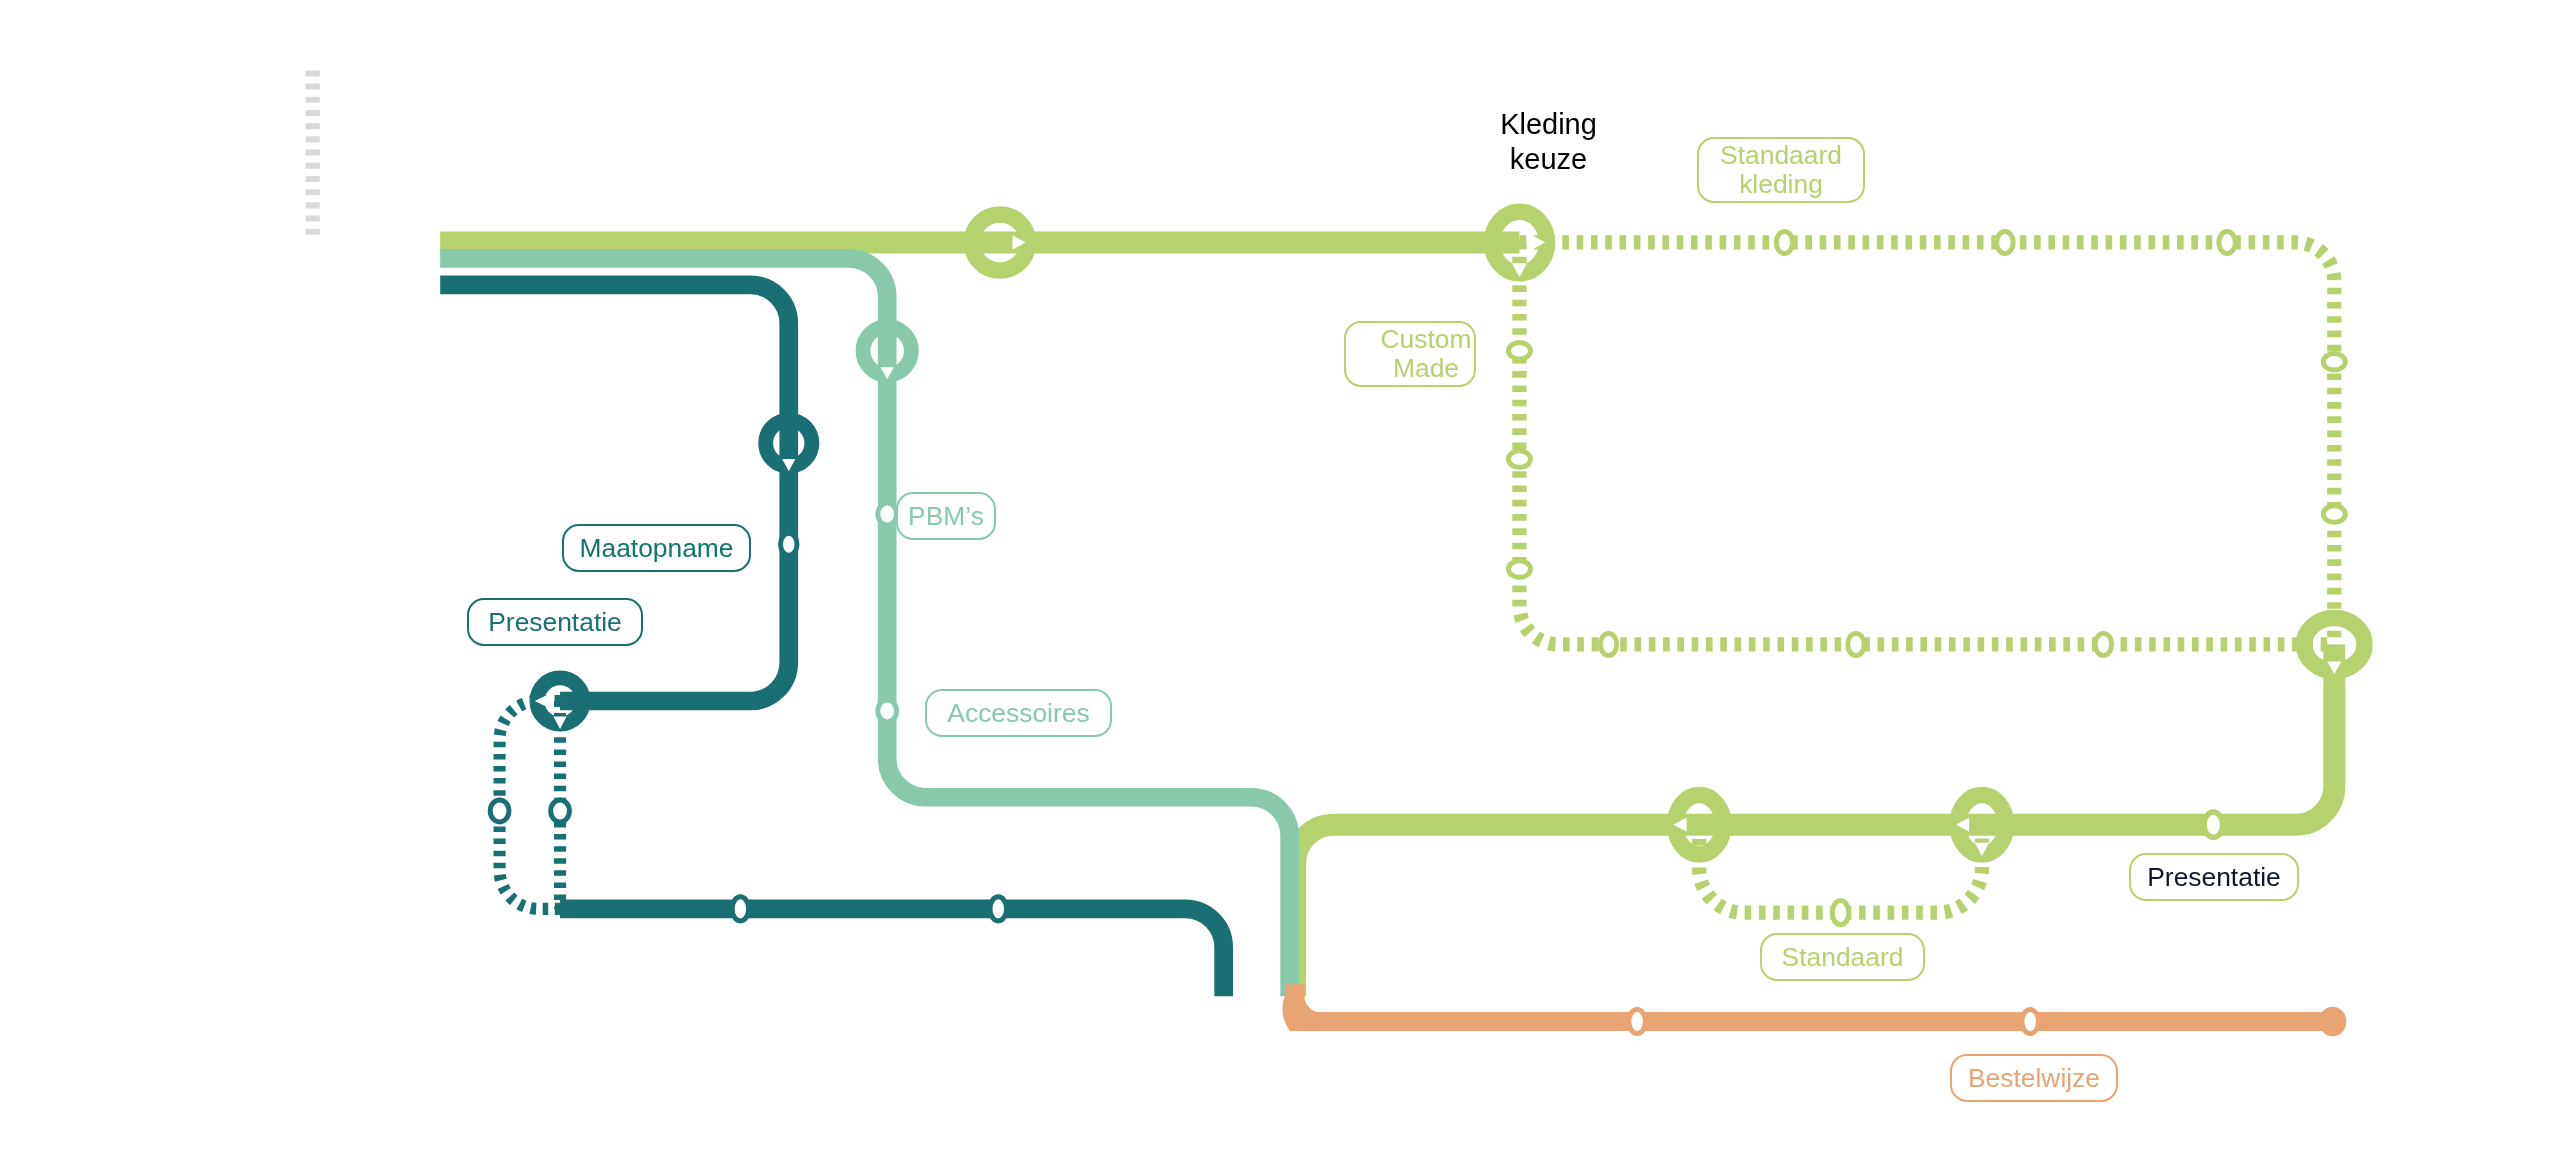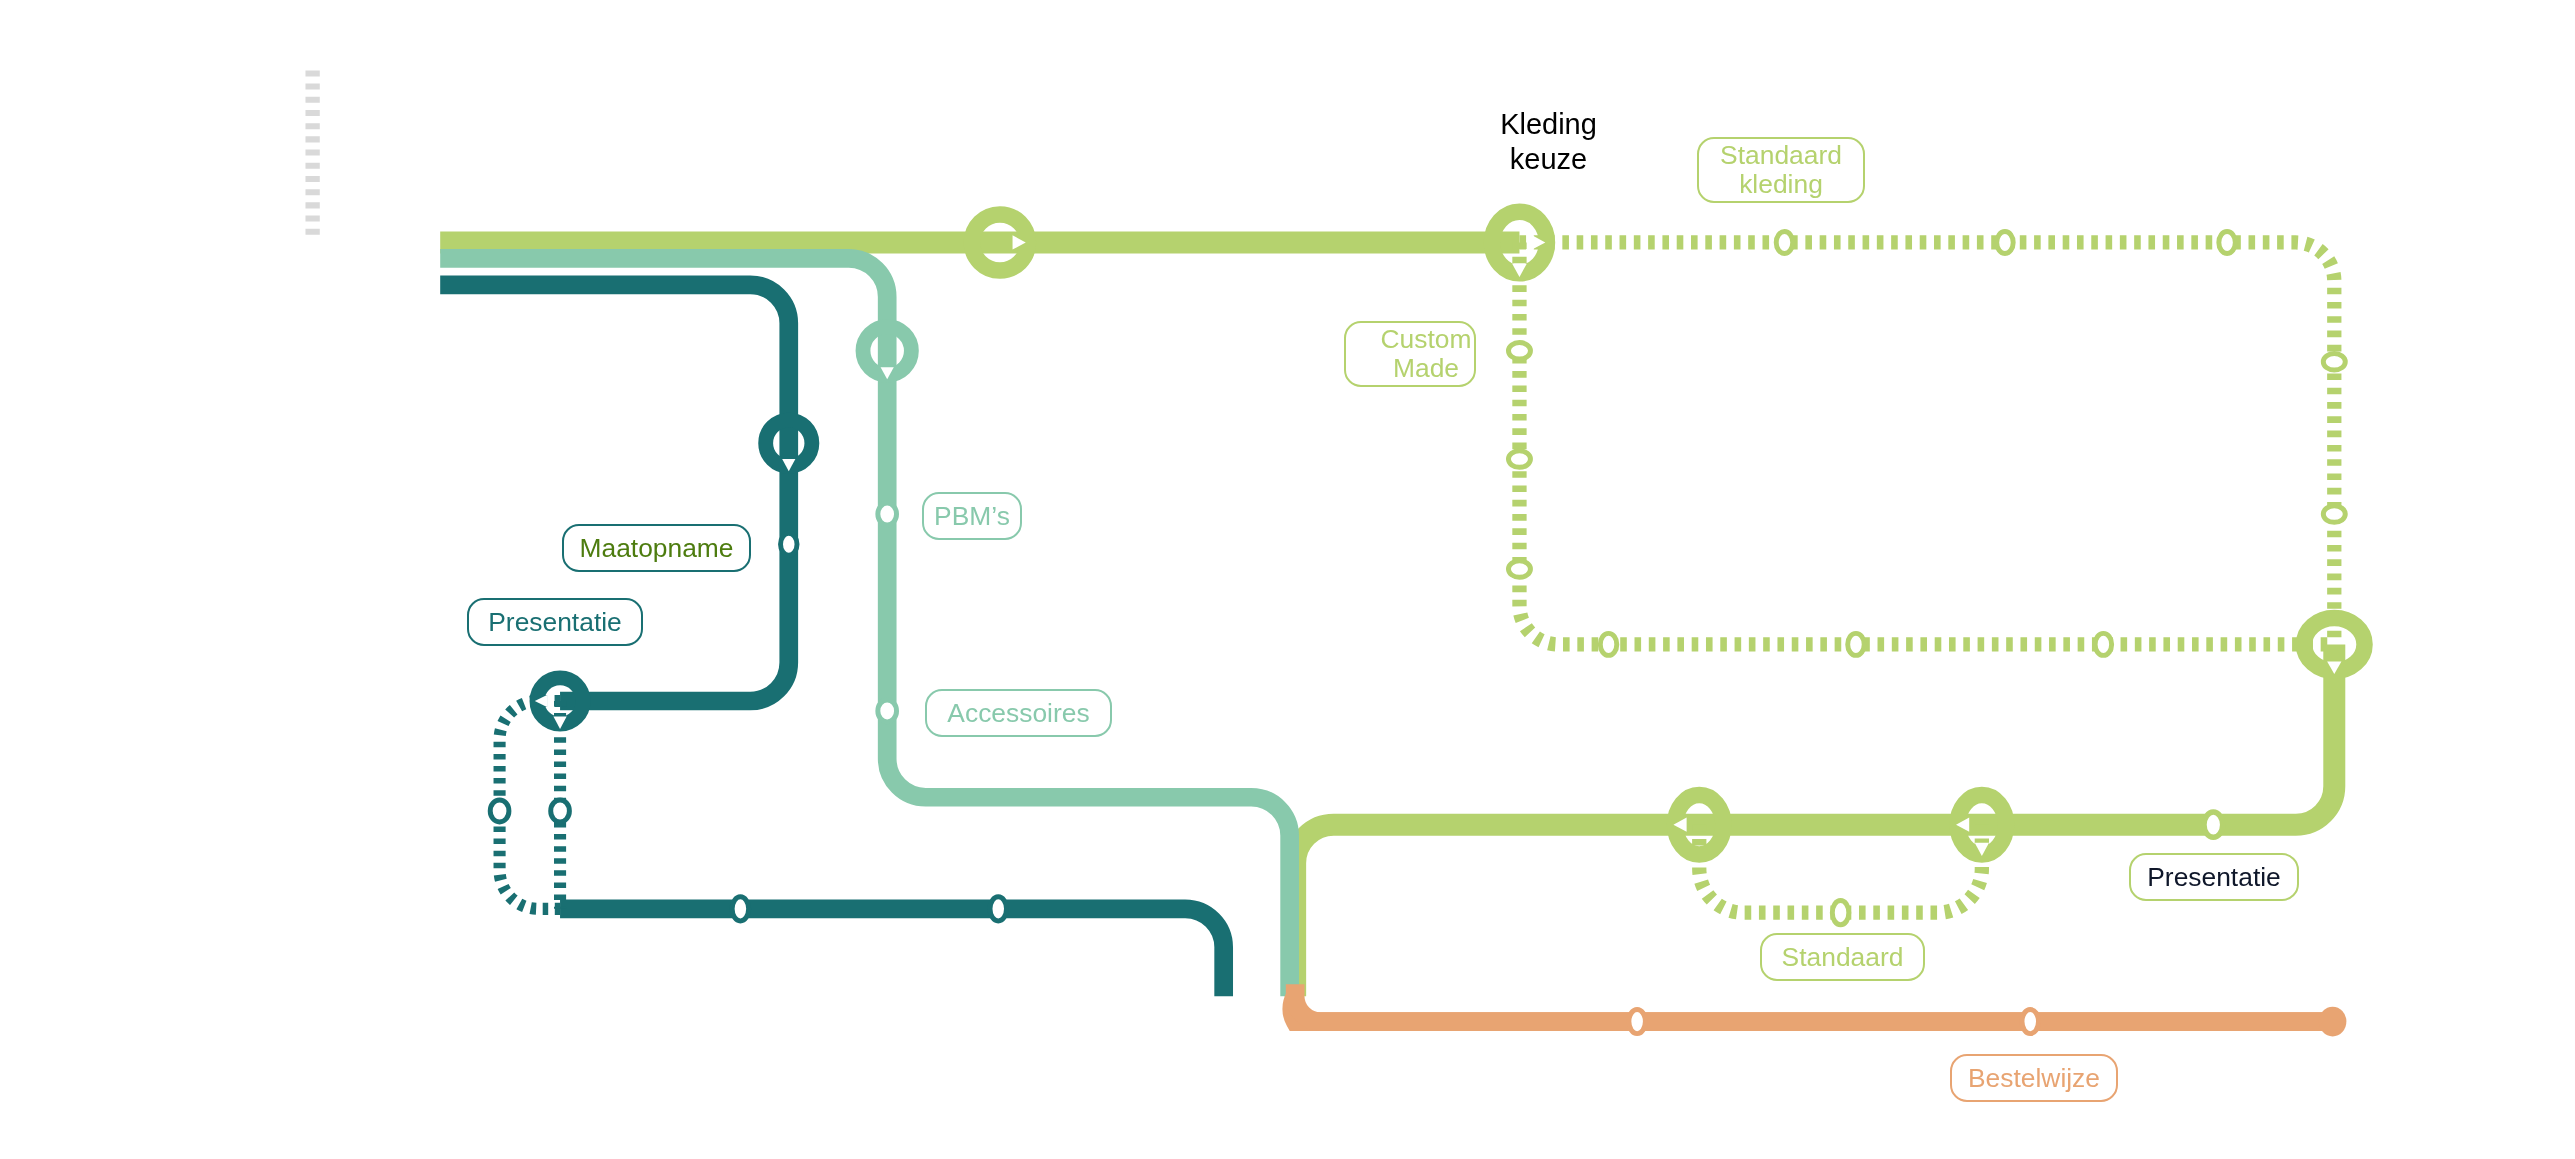--- a/index.html
+++ b/index.html
@@ -146,25 +146,25 @@
 
   <div class="plain" style="left:1466px;top:106px;width:165px;height:71px;font-size:29px;">Kleding
 keuze</div>
 
   <div class="lbl" style="left:1697px;top:137px;width:168px;height:66px;border-color:#b5d26e;color:#b5d26e;font-size:26.4px;">Standaard
 kleding</div>
 
   <div class="lbl" style="left:1344px;top:321px;width:132px;height:66px;border-color:#b5d26e;color:#b5d26e;font-size:26.4px;padding-left:32px;">Custom
 Made</div>
 
-  <div class="lbl" style="left:922px;top:492px;width:100px;height:48px;border-color:#88c9ac;color:#88c9ac;font-size:26.4px;">PBM’s</div>
+  <div class="lbl" style="left:896px;top:492px;width:100px;height:48px;border-color:#88c9ac;color:#88c9ac;font-size:26.4px;">PBM’s</div>
 
   <div class="lbl" style="left:925px;top:689px;width:187px;height:48px;border-color:#88c9ac;color:#88c9ac;font-size:26.4px;">Accessoires</div>
 
-  <div class="lbl" style="left:562px;top:524px;width:189px;height:48px;border-color:#196f72;color:#4d7c0f;font-size:26.4px;">Maatopname</div>
+  <div class="lbl" style="left:562px;top:524px;width:189px;height:48px;border-color:#196f72;color:#0f766e;font-size:26.4px;">Maatopname</div>
 
   <div class="lbl" style="left:467px;top:598px;width:176px;height:48px;border-color:#196f72;color:#196f72;font-size:26.4px;">Presentatie</div>
 
   <div class="lbl" style="left:2129px;top:853px;width:170px;height:48px;border-color:#b5d26e;color:#0f172a;font-size:26.4px;">Presentatie</div>
 
   <div class="lbl" style="left:1760px;top:933px;width:165px;height:48px;border-color:#b5d26e;color:#b5d26e;font-size:26.4px;">Standaard</div>
 
 
   <div class="lbl" style="left:1950px;top:1054px;width:168px;height:48px;border-color:#e8a472;color:#e8a472;font-size:26.4px;">Bestelwijze</div>
 

